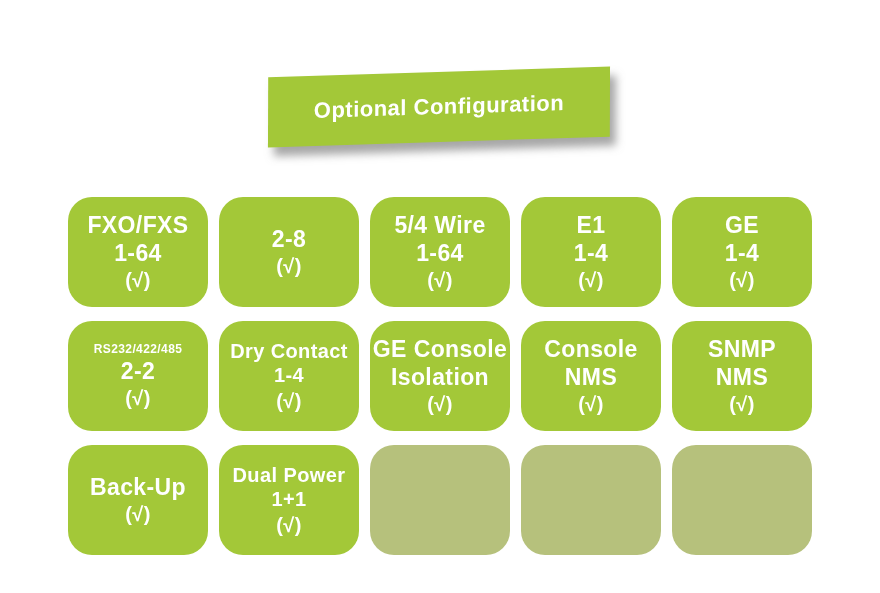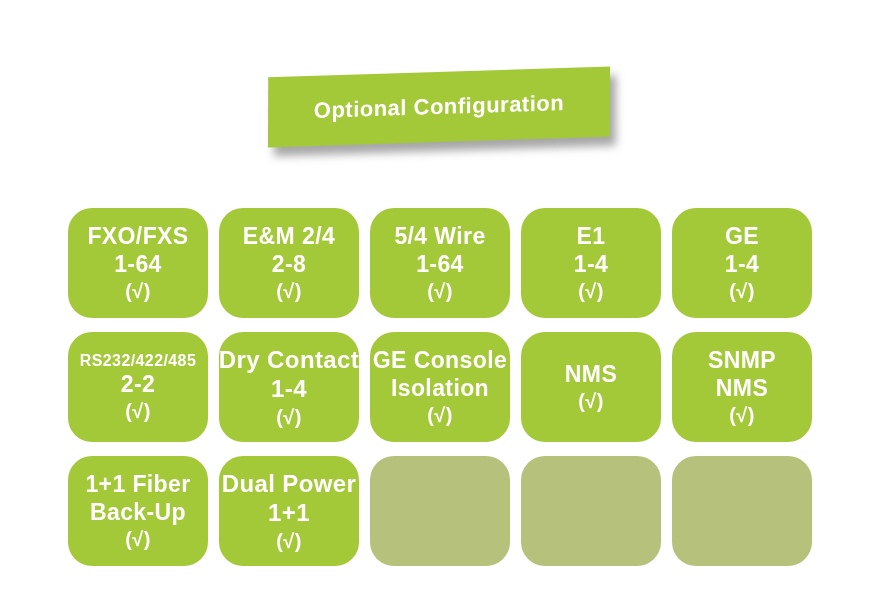--- a/index.html
+++ b/index.html
@@ -31,21 +31,21 @@
   .banner span {
     color: var(--text, #ffffff);
     font-size: 22px;
     font-weight: bold;
     letter-spacing: 0.5px;
     white-space: nowrap;
   }
   .grid {
     position: absolute;
     left: 68px;
-    top: 208px;
+    top: 197px;
     display: grid;
     grid-template-columns: repeat(5, 140px);
     grid-auto-rows: 110px;
     column-gap: 11px;
     row-gap: 14px;
   }
   .card {
     background: var(--card, #a3c838);
     border-radius: 24px;
     display: flex;
@@ -60,43 +60,42 @@
     background: var(--card-muted, #b6c17c);
   }
   .card .l {
     color: var(--text, #ffffff);
     font-weight: bold;
     letter-spacing: 0.4px;
     line-height: 1.22;
     white-space: nowrap;
   }
   .l.main  { font-size: 23px; }
-  .l.md    { font-size: 24px; }
-  .l.sm    { font-size: 16px; }
+  .l.md    { font-size: 20px; }
+  .l.sm    { font-size: 12px; }
   .l.check { font-size: 20px; margin-top: 1px; }
 </style>
 </head>
 <body>
 
 <div class="stage">
 
   <div class="banner">
     <span>Optional Configuration</span>
   </div>
 
   <div class="grid">
 
     <div class="card">
       <span class="l main">FXO/FXS</span>
       <span class="l main">1-64</span>
       <span class="l check">(√)</span>
     </div>
 
     <div class="card">
-      <span class="l main">E&amp;M 2/4</span>
       <span class="l main">2-8</span>
       <span class="l check">(√)</span>
     </div>
 
     <div class="card">
       <span class="l main">5/4 Wire</span>
       <span class="l main">1-64</span>
       <span class="l check">(√)</span>
     </div>
 
@@ -124,32 +123,32 @@
       <span class="l check">(√)</span>
     </div>
 
     <div class="card">
       <span class="l main">GE Console</span>
       <span class="l main">Isolation</span>
       <span class="l check">(√)</span>
     </div>
 
     <div class="card">
+      <span class="l main">Console</span>
       <span class="l main">NMS</span>
       <span class="l check">(√)</span>
     </div>
 
     <div class="card">
       <span class="l main">SNMP</span>
       <span class="l main">NMS</span>
       <span class="l check">(√)</span>
     </div>
 
     <div class="card">
-      <span class="l main">1+1 Fiber</span>
       <span class="l main">Back-Up</span>
       <span class="l check">(√)</span>
     </div>
 
     <div class="card">
       <span class="l md">Dual Power</span>
       <span class="l md">1+1</span>
       <span class="l check">(√)</span>
     </div>
 

